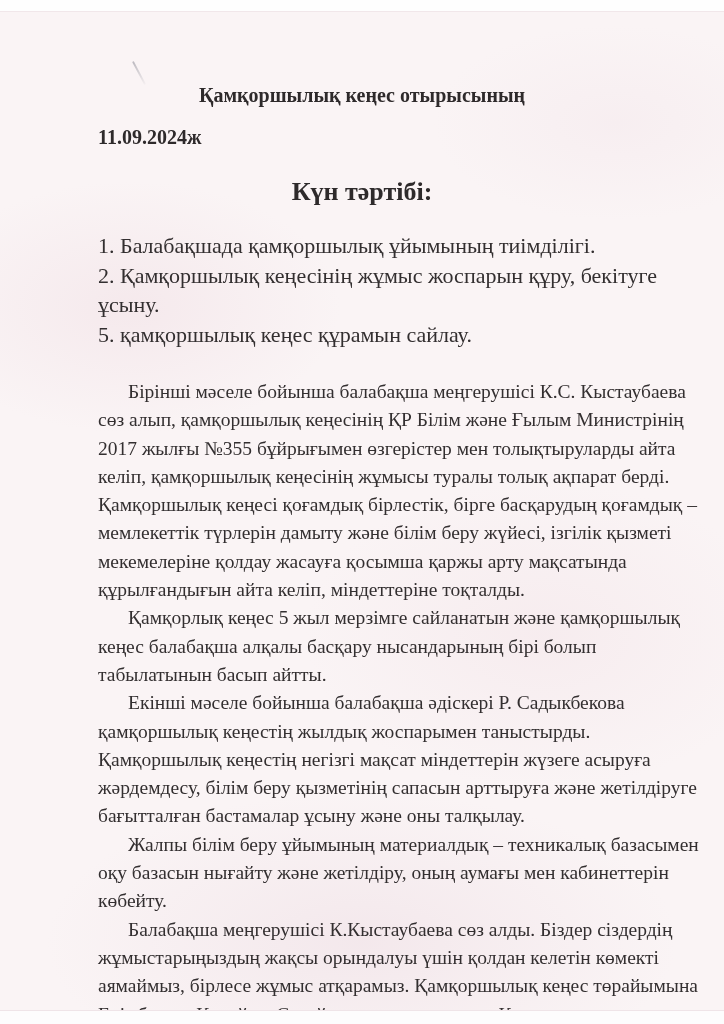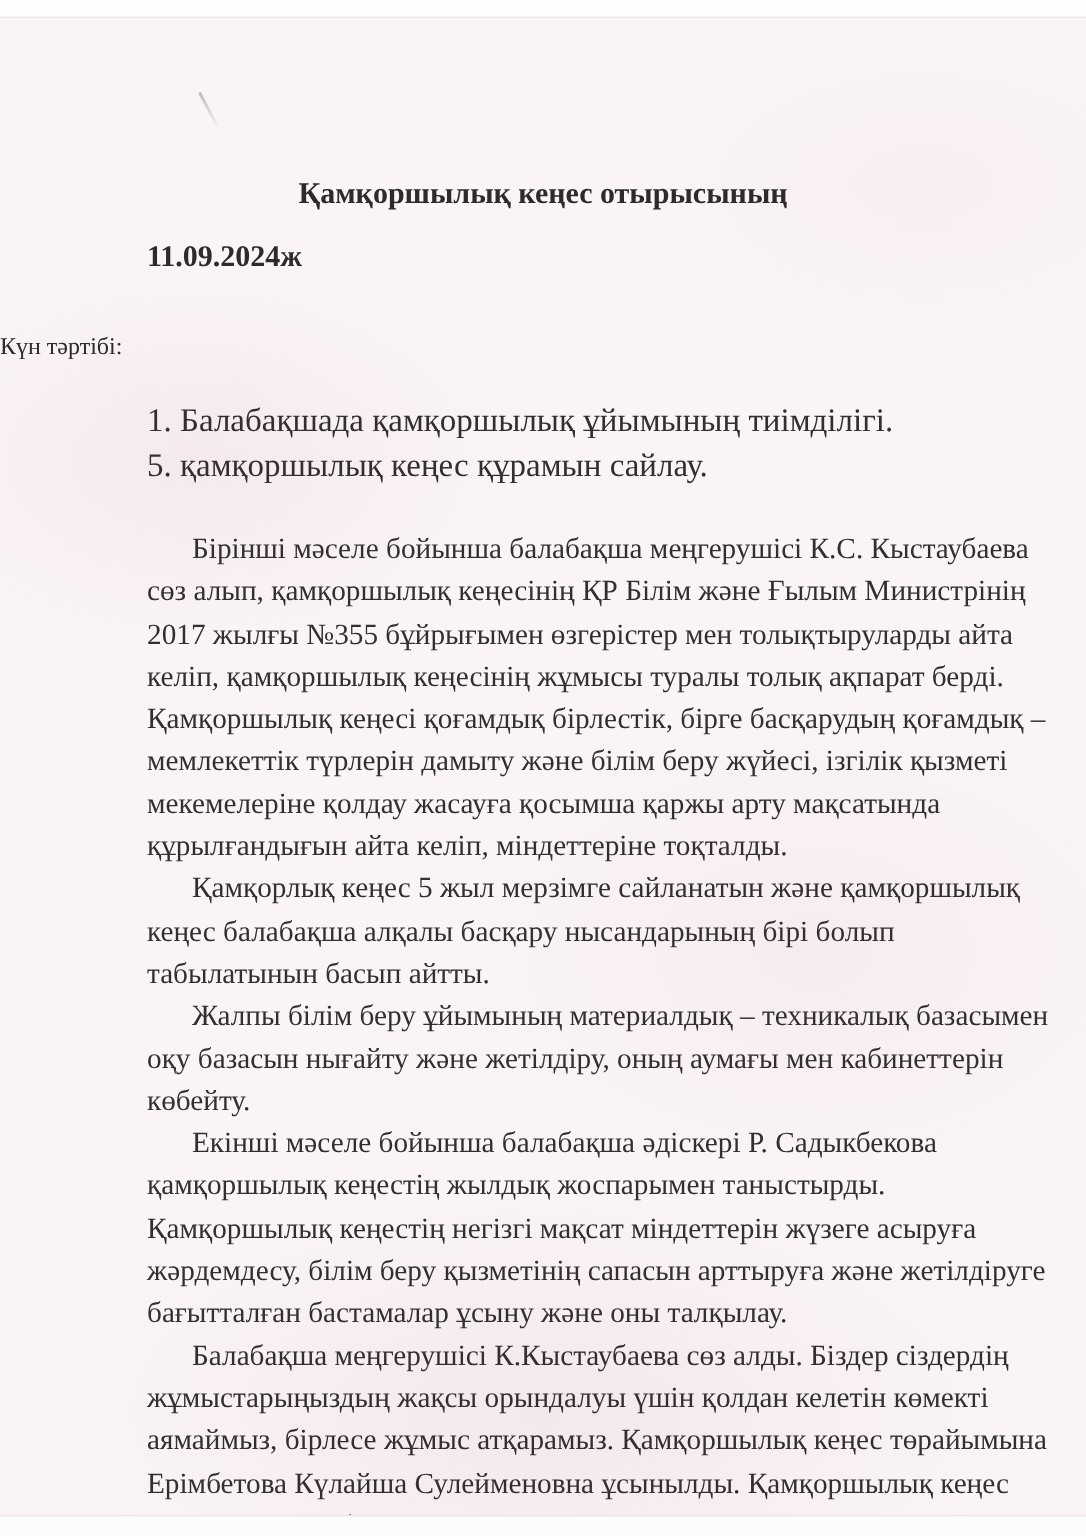--- a/index.html
+++ b/index.html
@@ -42,39 +42,39 @@
     top: 60px;
     width: 2px;
     height: 26px;
     background: linear-gradient(to bottom, #8a8a94, rgba(180,180,190,0.15));
     transform: rotate(-28deg);
     border-radius: 2px;
     opacity: 0.55;
   }
   .doc-title {
     margin: 0;
-    padding-top: 115px;
+    padding-top: 81px;
     text-align: center;
     font-size: 20px;
     font-weight: bold;
     line-height: 28px;
     color: #2e2a2b;
   }
   .doc-date {
-    margin: 17px 0 12px 98px;
+    margin: 17px 0 0 98px;
     font-size: 20px;
     font-weight: bold;
     color: #2e2a2b;
   }
   .agenda-heading {
     margin: 0;
     padding-top: 28px;
-    text-align: left;
-    font-size: 16px;
-    font-weight: normal;
+    text-align: center;
+    font-size: 26px;
+    font-weight: bold;
     color: #2e2a2b;
   }
   .agenda-list {
     margin: 24px 0 0 98px;
     width: 615px;
     font-size: 22px;
     line-height: 29.5px;
   }
   .body-text {
     margin: 29px 0 0 98px;
@@ -101,27 +101,28 @@
   <h1 class="doc-title">
     <div>Қамқоршылық кеңес отырысының</div>
   </h1>
 
   <div class="doc-date">11.09.2024ж</div>
 
   <h2 class="agenda-heading">Күн тәртібі:</h2>
 
   <div class="agenda-list">
     <div>1. Балабақшада қамқоршылық ұйымының тиімділігі.</div>
+    <div>2. Қамқоршылық кеңесінің жұмыс жоспарын құру, бекітуге ұсыну.</div>
     <div>5. қамқоршылық кеңес құрамын сайлау.</div>
   </div>
 
   <div class="body-text">
     <p>Бірінші мәселе бойынша балабақша меңгерушісі К.С. Кыстаубаева сөз алып, қамқоршылық кеңесінің ҚР Білім және Ғылым Министрінің 2017 жылғы №355 бұйрығымен өзгерістер мен толықтыруларды айта келіп, қамқоршылық кеңесінің жұмысы туралы толық ақпарат берді. Қамқоршылық кеңесі қоғамдық бірлестік, бірге басқарудың қоғамдық – мемлекеттік түрлерін дамыту және білім беру жүйесі, ізгілік қызметі мекемелеріне қолдау жасауға қосымша қаржы арту мақсатында құрылғандығын айта келіп, міндеттеріне тоқталды.</p>
     <p>Қамқорлық кеңес 5 жыл мерзімге сайланатын және қамқоршылық кеңес балабақша алқалы басқару нысандарының бірі болып табылатынын басып айтты.</p>
+    <p>Екінші мәселе бойынша балабақша әдіскері Р. Садыкбекова қамқоршылық кеңестің жылдық жоспарымен таныстырды. Қамқоршылық кеңестің негізгі мақсат міндеттерін жүзеге асыруға жәрдемдесу, білім беру қызметінің сапасын арттыруға және жетілдіруге бағытталған бастамалар ұсыну және оны талқылау.</p>
     <p>Жалпы білім беру ұйымының материалдық – техникалық базасымен оқу базасын нығайту және жетілдіру, оның аумағы мен кабинеттерін көбейту.</p>
-    <p>Екінші мәселе бойынша балабақша әдіскері Р. Садыкбекова қамқоршылық кеңестің жылдық жоспарымен таныстырды. Қамқоршылық кеңестің негізгі мақсат міндеттерін жүзеге асыруға жәрдемдесу, білім беру қызметінің сапасын арттыруға және жетілдіруге бағытталған бастамалар ұсыну және оны талқылау.</p>
     <p>Балабақша меңгерушісі К.Кыстаубаева сөз алды. Біздер сіздердің жұмыстарыңыздың жақсы орындалуы үшін қолдан келетін көмекті аямаймыз, бірлесе жұмыс атқарамыз. Қамқоршылық кеңес төрайымына Ерімбетова Күлайша Сулейменовна ұсынылды. Қамқоршылық кеңес хатшысына тәрбиеші Нажапова Самира ұсынылды.</p>
 
   </div>
 
   <div class="scan-edge-bottom"></div>
 
 </div>
 
 </body></html>

